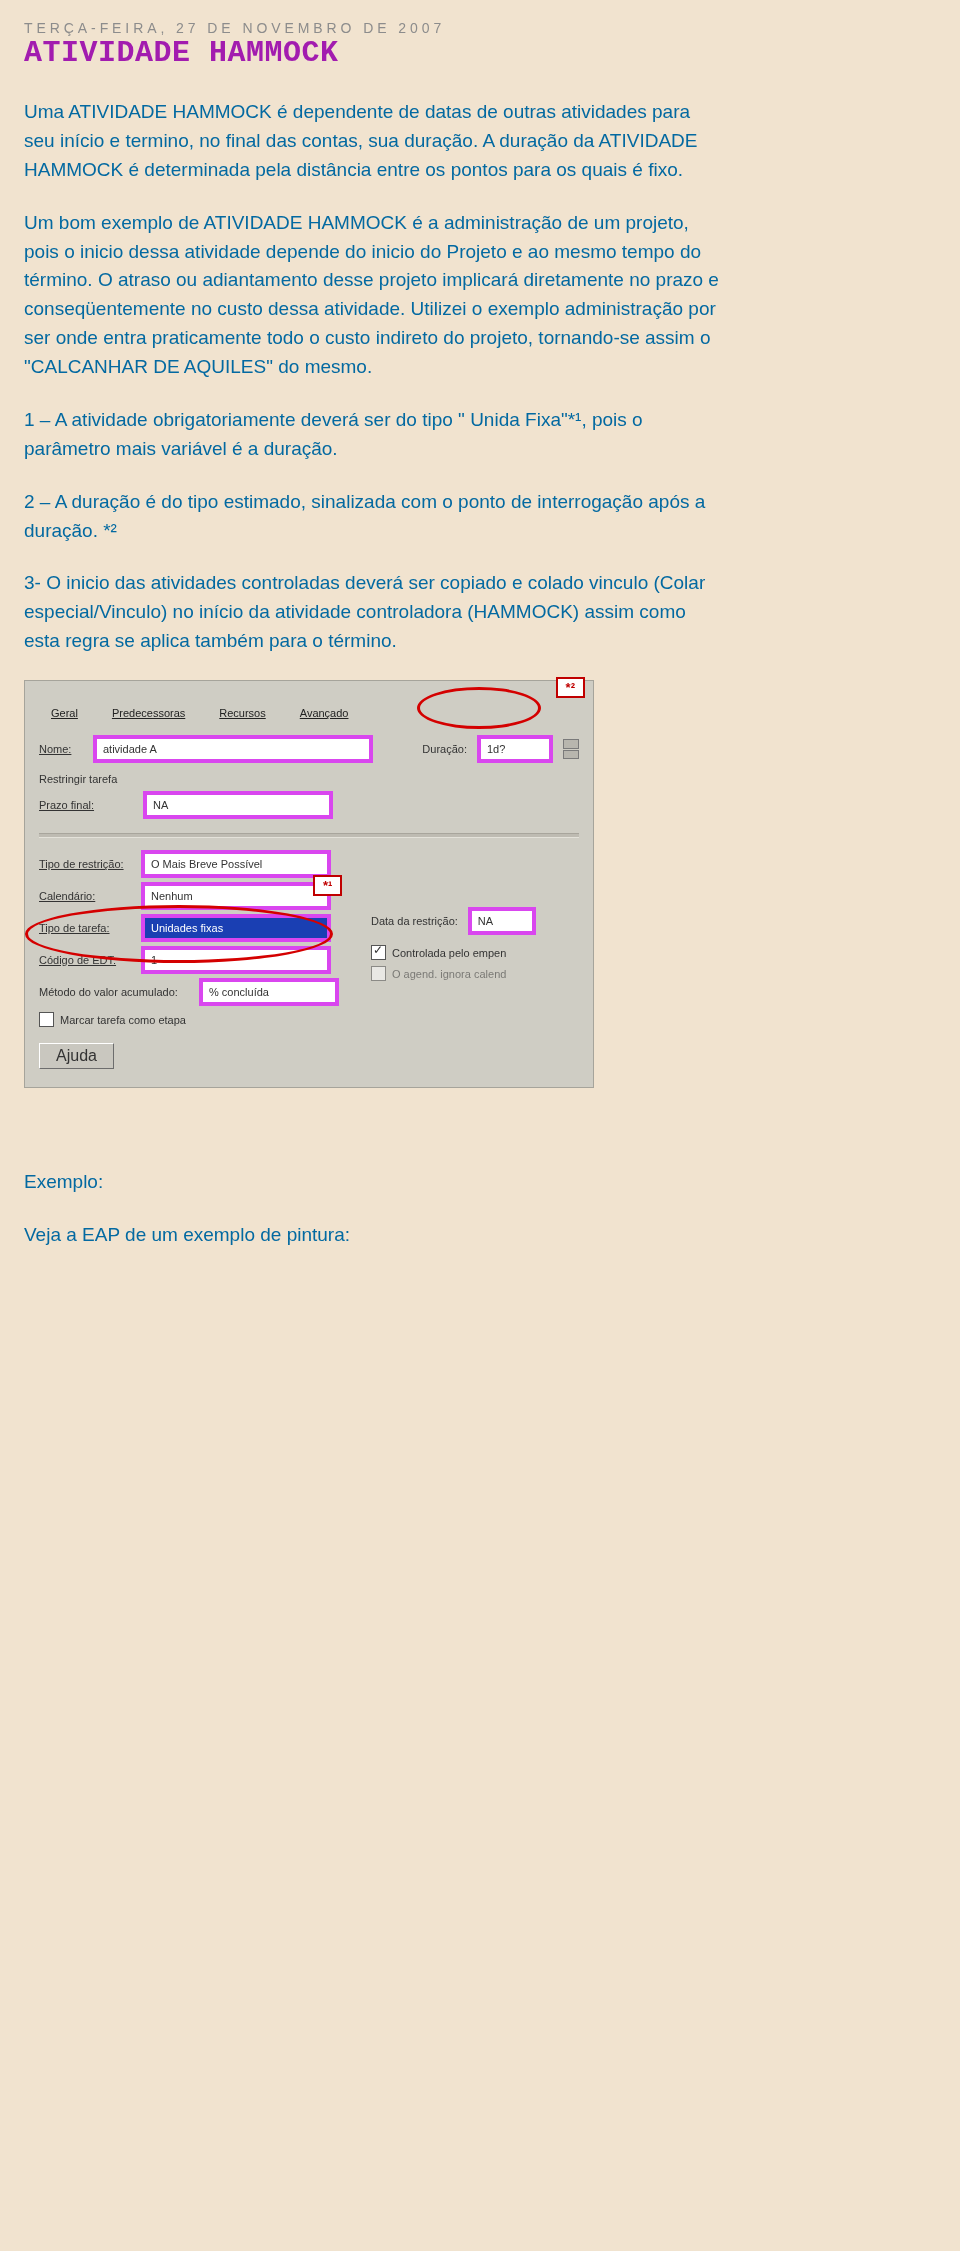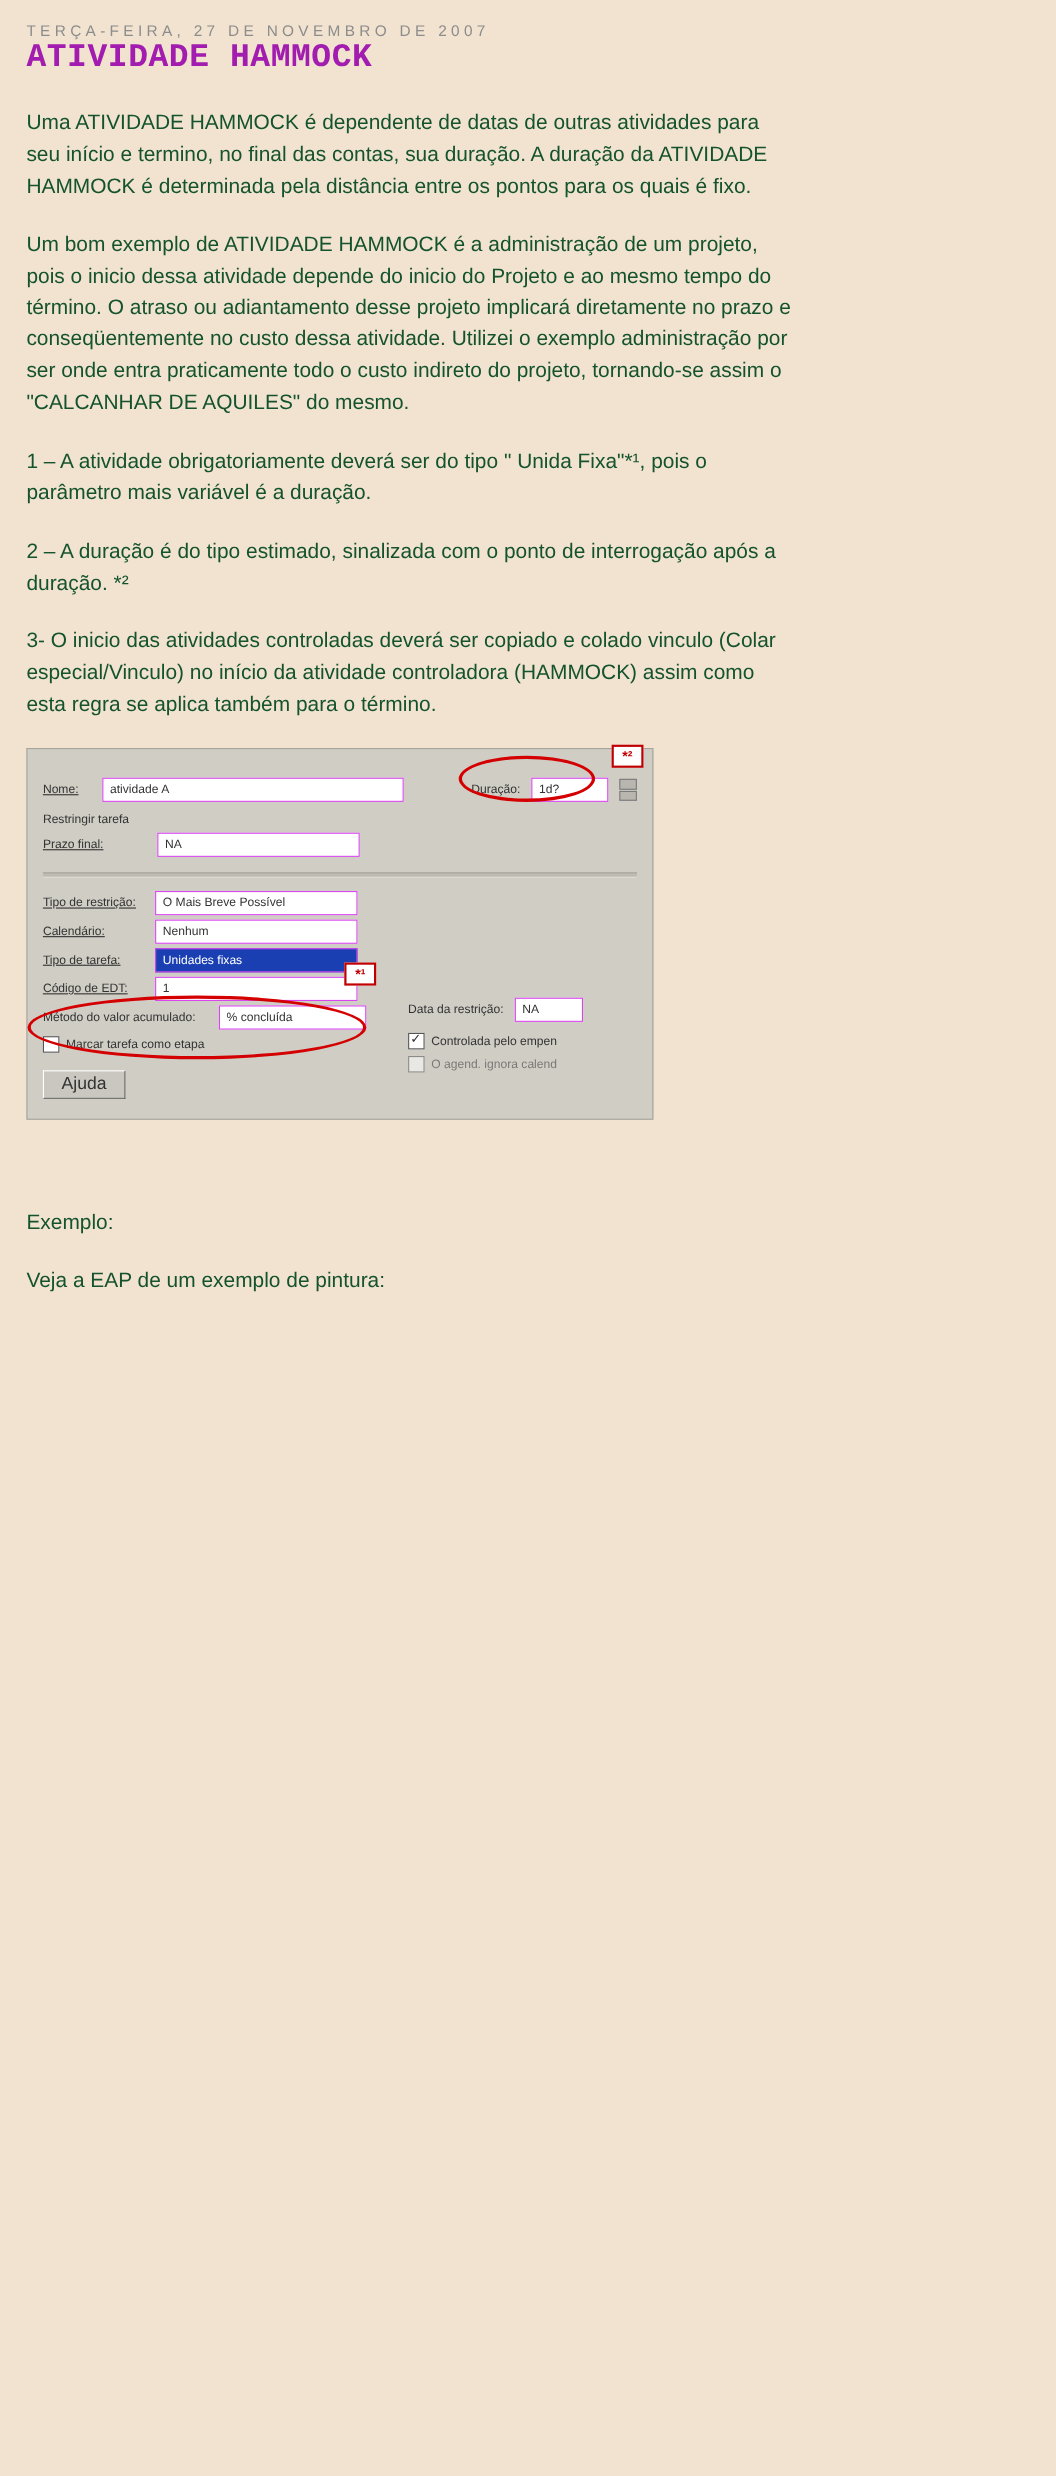--- a/index.html
+++ b/index.html
@@ -23,21 +23,21 @@
     font-family:Liberation Mono, monospace;
     font-weight:700;
     font-size:30px;
     letter-spacing:.5px;
     margin:0 0 28px 0;
   }
   p{
     font-family:"Trebuchet MS",Verdana,sans-serif;
     font-size:19px;
     line-height:1.52;
-    color:#14532d;
+    color:#0369a1;
     margin:0 0 24px 0;
   }
   .figure{
     margin:18px 0 80px 0;
   }
   
   .shot{
     width:540px;
     background:#cfcdc4;
     padding:20px 14px 18px 14px;
@@ -65,21 +65,21 @@
     font-weight:700;
     font-size:13px;
     padding:2px 8px;
     line-height:1;
   }
   .note2{top:-4px;right:8px;}
   .note1{top:194px;left:288px;}
   .row{display:flex;align-items:center;gap:10px;margin:6px 0;}
   .lbl{min-width:94px;text-decoration:underline;}
   .fld{
-    background:#fff;border:1px solid #d946ef;height:20px;line-height:20px;
+    background:#fff;border:4px solid #d946ef;height:20px;line-height:20px;
     padding:0 6px;flex:1;
   }
   .fld.short{flex:0 0 56px;}
   .fld.mid{flex:0 0 170px;}
   .fld.sel{background:#1a3fb3;color:#fff;}
   .stepper{width:16px;height:20px;display:flex;flex-direction:column;justify-content:center;gap:1px;}
   .stepper div{height:8px;background:#b8b6ae;border:1px solid #7a7a7a;}
   .sep{height:3px;background:#bebbb2;margin:14px 0 12px 0;border-top:1px solid #a8a59c;border-bottom:1px solid #e4e2da;}
   .grp{display:flex;align-items:center;gap:10px;margin:4px 0;}
   .half{flex:1;display:flex;align-items:center;gap:8px;}
@@ -106,20 +106,26 @@
   <p>1 – A atividade obrigatoriamente deverá ser do tipo " Unida Fixa"*¹, pois o parâmetro mais variável é a duração.</p>
   <p>2 – A duração é do tipo estimado, sinalizada com o ponto de interrogação após a duração. *²</p>
   <p>3- O inicio das atividades controladas deverá ser copiado e colado vinculo (Colar especial/Vinculo) no início da atividade controladora (HAMMOCK) assim como esta regra se aplica também para o término.</p>
 
   <div class="figure">
     <div class="shot">
 
       <div class="note-box note2">*²</div>
       <div class="red-ellipse red-adv"></div>
 
+      <div class="tabs">
+        <span class="tab">Geral</span>
+        <span class="tab">Predecessoras</span>
+        <span class="tab">Recursos</span>
+        <span class="tab">Avançado</span>
+      </div>
 
       <div class="row">
         <span class="lbl" style="min-width:44px">Nome:</span>
         <span class="fld" style="flex:0 0 260px">atividade A</span>
         <span style="flex:1"></span>
         <span>Duração:</span>
         <span class="fld short">1d?</span>
         <span class="stepper">
             <div></div>
             <div></div>

